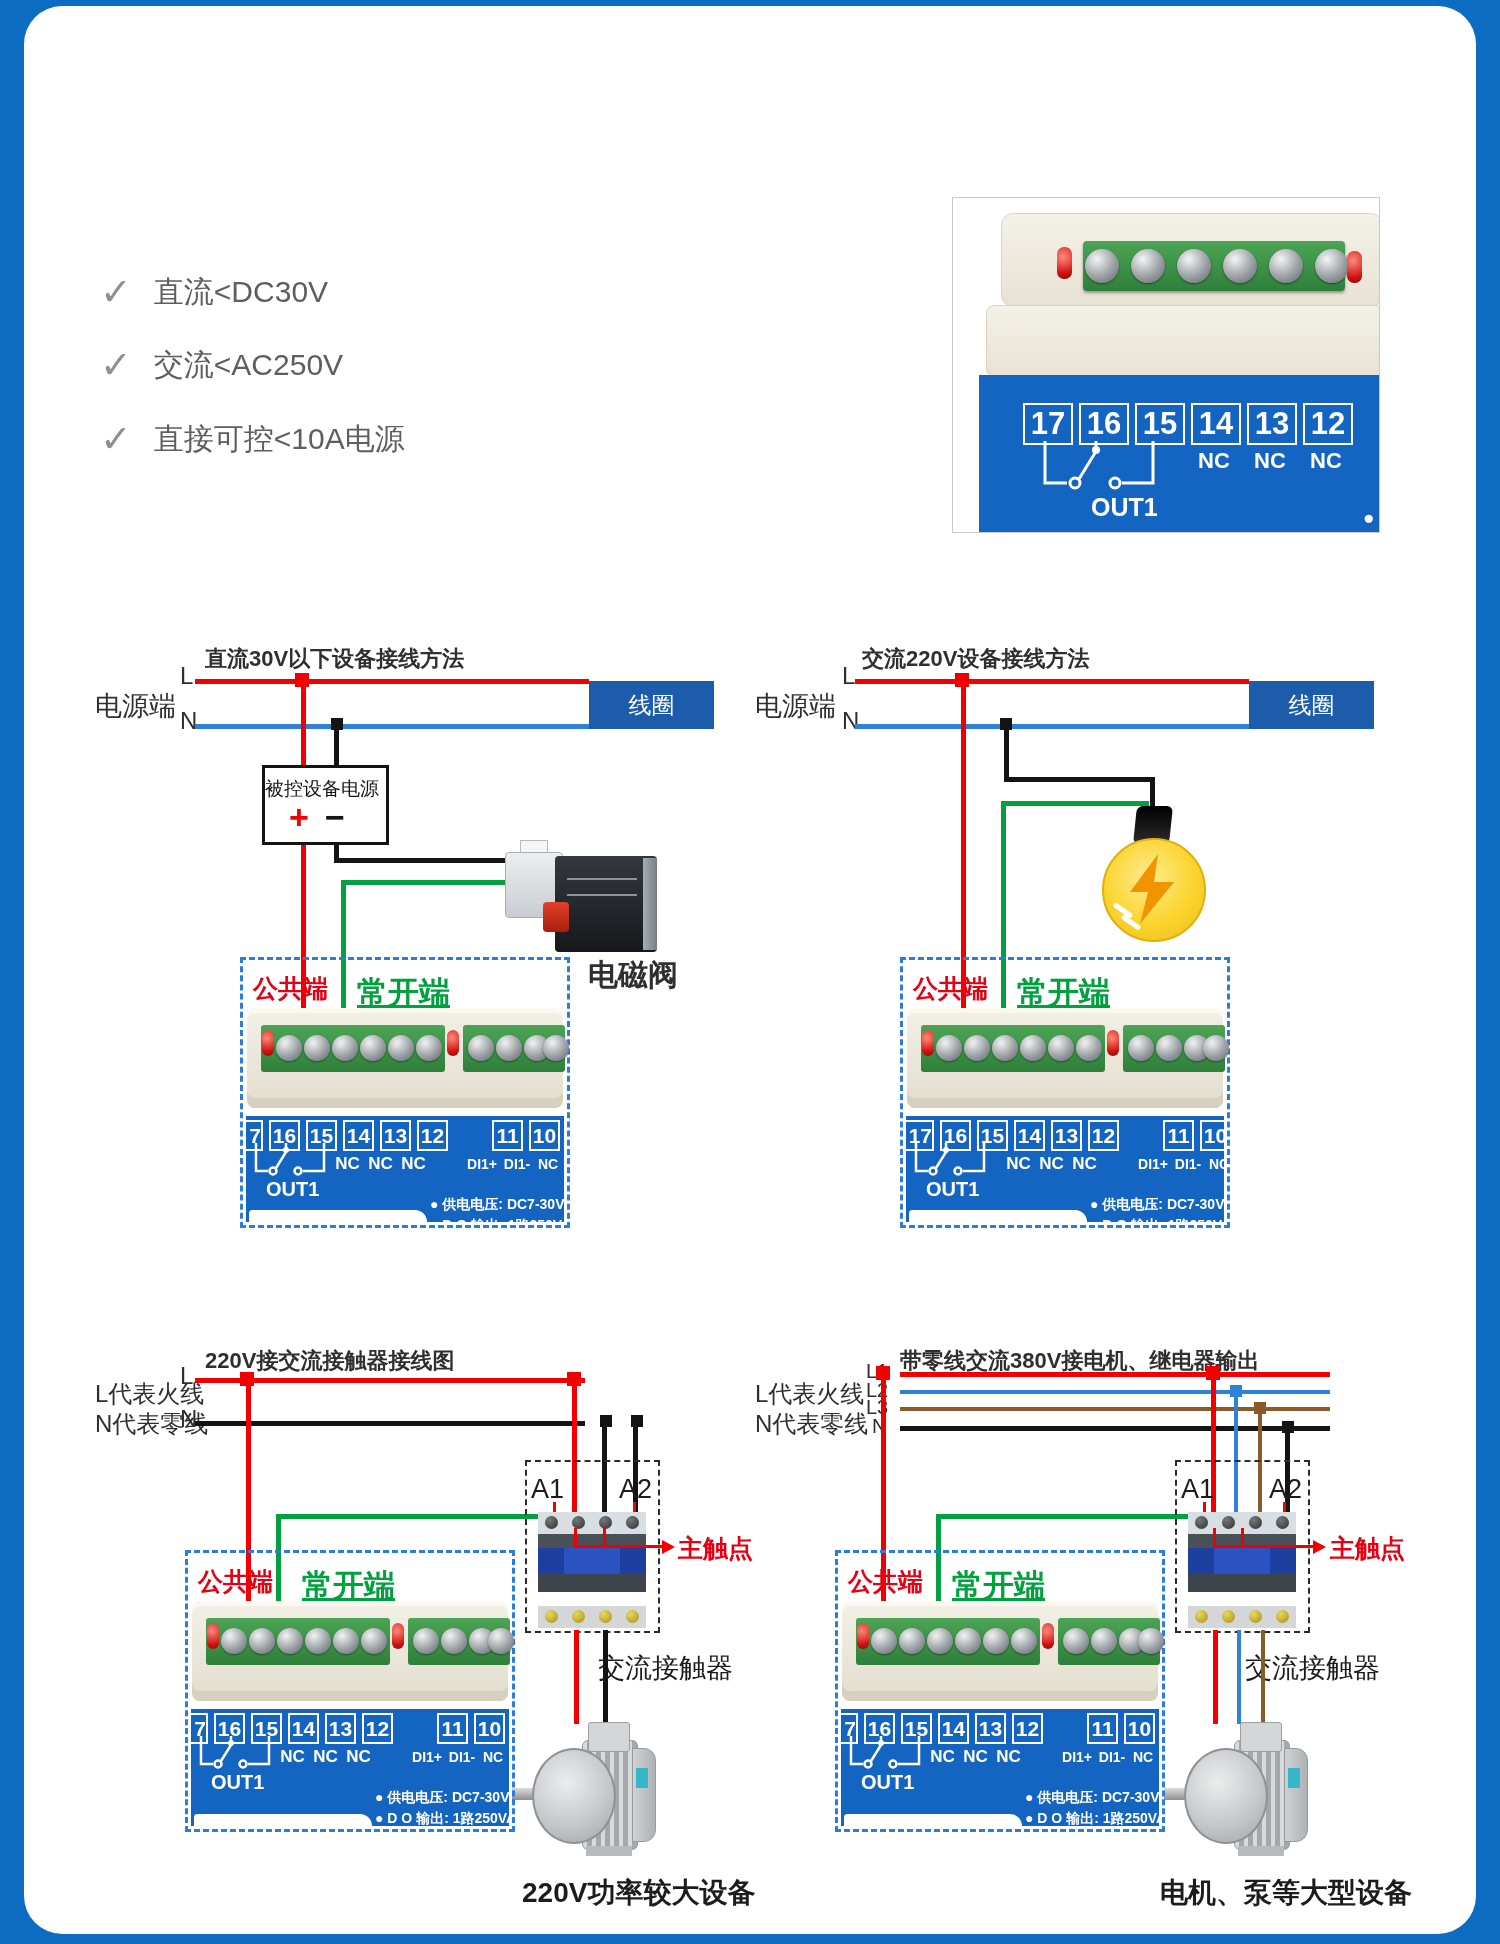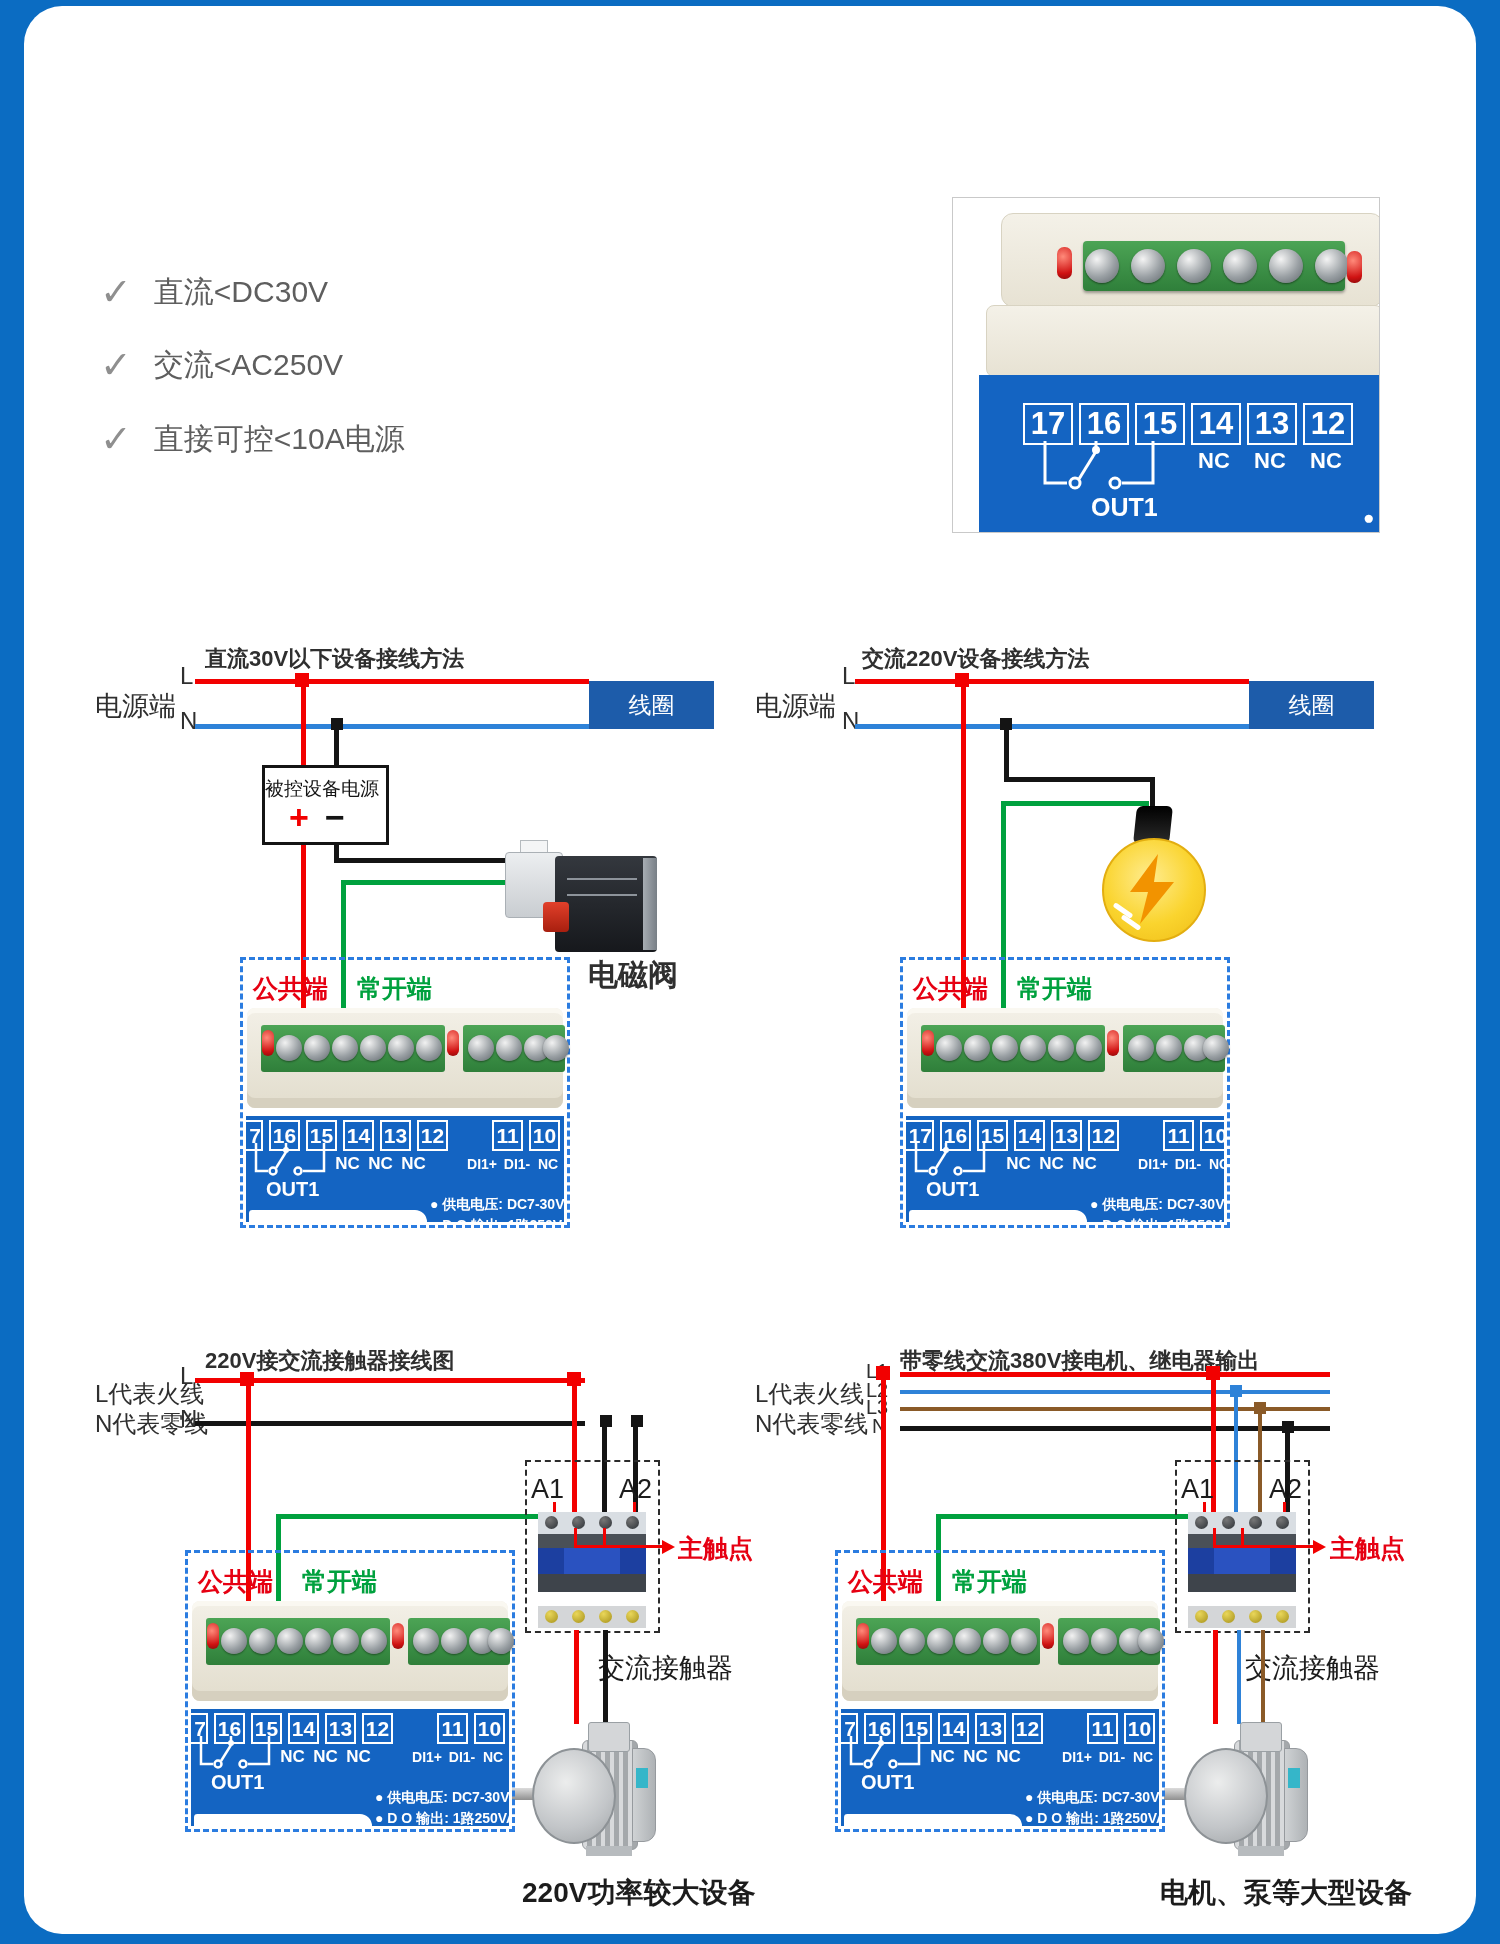--- a/index.html
+++ b/index.html
@@ -21,21 +21,21 @@
   .led{position:absolute;border-radius:7px;background:radial-gradient(circle at 40% 30%,#ff8a7a,#cf1212 70%,#8e0b0b);}
   .bluepanel{position:absolute;background:#1464c2;overflow:hidden;}
   .pcell{position:absolute;top:28px;width:46px;height:38px;border:2px solid #fff;color:#fff;font-size:31px;font-weight:bold;text-align:center;line-height:38px;}
   .pnc{position:absolute;top:73px;width:50px;text-align:center;color:#fff;font-size:22px;font-weight:bold;}
   
   .coil{position:absolute;width:125px;height:48px;background:#1d5caa;color:#fff;font-size:23px;text-align:center;line-height:48px;}
   
   .tb{position:absolute;width:330px;height:271px;border:3px dashed #2b7ce0;box-sizing:border-box;}
   .tb.tall{height:282px;}
   .tb .common{position:absolute;left:10px;top:12px;color:#e60012;font-size:25px;font-weight:bold;}
-  .tb .nolbl{position:absolute;left:114px;top:12px;color:#00a13e;font-size:25px;font-weight:bold;}
+  .tb .nolbl{position:absolute;left:114px;top:12px;color:#00a13e;font-size:31px;font-weight:bold;text-decoration:underline;}
   .tb .photo{position:absolute;left:4px;right:4px;top:48px;height:100px;background:linear-gradient(#f3f0e7,#e2ddcd);border-radius:8px;box-shadow:inset 0 -10px 0 #d6d0bf,inset 0 5px 0 #faf8f1;}
   .tb .gs{position:absolute;top:17px;height:47px;background:linear-gradient(#4ca455,#2f7f3a);border-radius:3px;}
   .tb .gs1{left:14px;width:184px;}
   .tb .gs2{left:216px;width:102px;}
   .tb .tscrew{position:absolute;top:27px;width:26px;height:26px;border-radius:50%;background:radial-gradient(circle at 35% 30%,#f2f2f2,#9aa0a4 55%,#5f666c);box-shadow:0 1px 2px rgba(0,0,0,.4);}
   .tb .tled{position:absolute;top:22px;width:12px;height:26px;border-radius:6px;background:radial-gradient(circle at 40% 30%,#ff8a7a,#cf1212 70%,#8e0b0b);}
   .tb .bluep{position:absolute;left:3px;right:3px;bottom:3px;top:156px;background:#1464c2;overflow:hidden;}
   .cells{position:absolute;left:0;top:4px;display:flex;}
   .cell{flex:none;width:27px;height:27px;border:2px solid #fff;margin-right:6px;color:#fff;font-size:21px;font-weight:bold;text-align:center;line-height:27px;}
   .cell.first{width:15px;overflow:hidden;text-align:right;border-left:none;}

